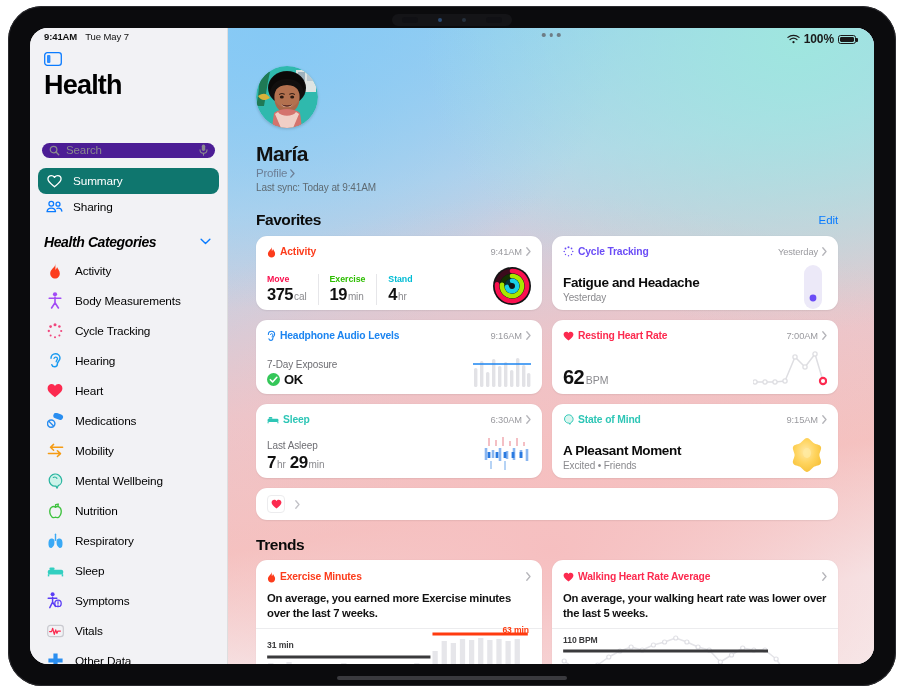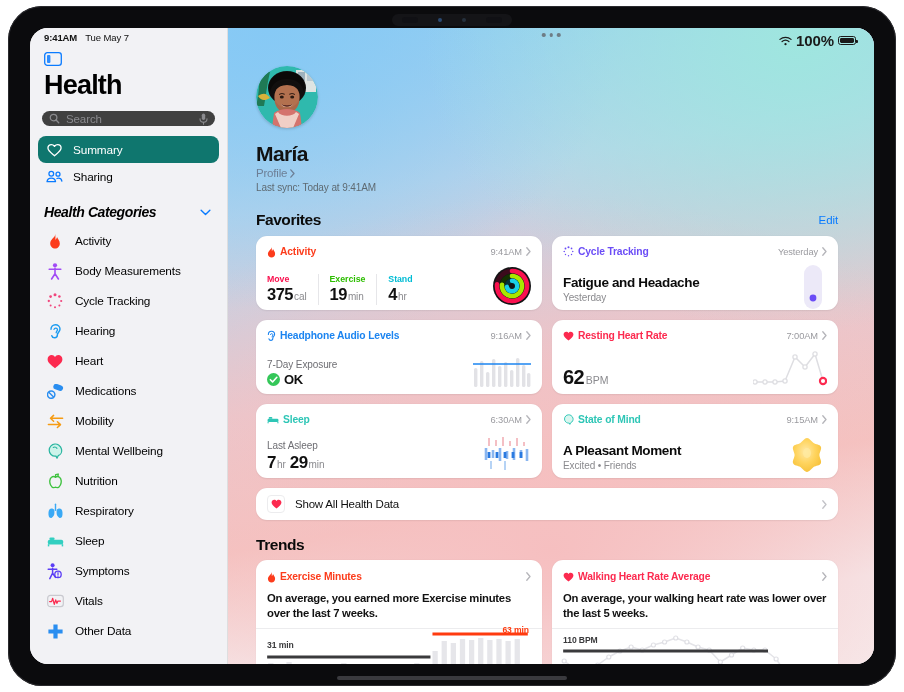--- a/index.html
+++ b/index.html
@@ -43,22 +43,22 @@
   .sb-status .t { font-size:9.5px; font-weight:600; color:#111; letter-spacing:-0.1px; }
   .sb-status .d { font-size:9.5px; font-weight:400; color:#111; letter-spacing:-0.1px; }
 
   .sb-toggle { padding:6px 0 2px 14px; }
   .sb-toggle svg { display:block; }
 
   #app-title { font-size:27px; font-weight:700; letter-spacing:-0.8px; color:#000; padding:2px 0 10px 14px; }
 
   .search-wrap { padding:0 12px 10px 12px; }
   .search-box {
-    height:15px; border-radius:8px; background:#404040;
-    display:flex; align-items:center; gap:6px; padding:0 7px;
+    height:15px; border-radius:8px; background:#4c1d95;
+    display:flex; align-items:center; gap:6px; padding:0 7px;margin-top:32px;
   }
   .search-box .ph { font-size:11.5px; color:#8a8a8e; flex:1; letter-spacing:-0.1px; }
 
   .sb-row {
     height:27px; margin:0 8px; border-radius:8px;
     display:flex; align-items:center; gap:10px; padding:0 8px;
     font-size:11.8px; color:#000; letter-spacing:-0.15px;
   }
   .sb-row.active { background:#0f766e; color:#fff; font-weight:500; }
   .sb-row .ico { width:17px; height:17px; display:flex; align-items:center; justify-content:center; flex:0 0 17px; }
@@ -84,21 +84,21 @@
       radial-gradient(120% 95% at 88% 2%,  #9fe6df 0%, rgba(159,230,223,0) 48%),
       radial-gradient(105% 85% at 6% 0%,   #86c9f5 0%, rgba(134,201,245,0) 52%),
       radial-gradient(130% 90% at 50% 82%, #f6bfc0 0%, rgba(246,191,192,0) 62%),
       linear-gradient(170deg, #8fcdf2 0%, #b9d4ea 25%, #e9c7cd 52%, #f4c3c0 70%, #f6f5f7 88%, #f7f7f8 100%);
   }
   #main-scroll { position:absolute; inset:0; overflow:hidden; }
 
   .status-right {
     position:absolute; right:18px; top:4px; display:flex; align-items:center; gap:4px;
   }
-  .status-right .pct { font-size:15px; font-weight:600; color:#1a1a1a; letter-spacing:-0.1px; }
+  .status-right .pct { font-size:12px; font-weight:600; color:#1a1a1a; letter-spacing:-0.1px; }
   .batt { width:18px; height:9px; border:1.1px solid #1a1a1a; border-radius:2.6px; position:relative; }
   .batt:after { content:''; position:absolute; right:-3px; top:2.6px; width:1.6px; height:3.5px; background:#1a1a1a; border-radius:0 1px 1px 0; }
   .batt i { position:absolute; left:1px; top:1px; bottom:1px; width:calc(100% - 2px); background:#1a1a1a; border-radius:1.4px; display:block; }
   .grabber { position:absolute; left:50%; top:5px; transform:translateX(-50%); display:flex; gap:4px; }
   .grabber span { width:3.5px; height:3.5px; border-radius:50%; background:#6e7d86; }
 
   
   #profile { display:flex; align-items:flex-start; gap:14px; padding:38px 0 0 28px;flex-direction:column; }
   #avatar {
     width:62px; height:62px; border-radius:50%; overflow:hidden; flex:0 0 62px;
@@ -720,21 +720,20 @@
             </div>
 
           </div>
 
           <div class="row-card">
             <span class="sq">
               <svg width="11" height="10" viewBox="0 0 16 15">
                   <path d="M8 14.2C4 11 .6 8.7.6 5.3.6 2.8 2.4 1 4.7 1 6.1 1 7.3 1.8 8 2.9 8.7 1.8 9.9 1 11.3 1c2.3 0 4.1 1.8 4.1 4.3 0 3.4-3.4 5.7-7.4 8.9z" fill="#fc2a4f"></path>
                 </svg>
             </span>
-            <span class="lbl">Show All Health Data</span>
             <svg class="chev" width="5" height="9" viewBox="0 0 5 9">
                 <path d="M.8.8 4 4.5.8 8.2" fill="none" stroke="#c2c2c7" stroke-width="1.3" stroke-linecap="round" stroke-linejoin="round"></path>
               </svg>
           </div>
 
           <div class="sec-head" style="padding-top:16px; padding-bottom:6px;">
             <span class="h">Trends</span>
           </div>
 
           <div class="grid">

